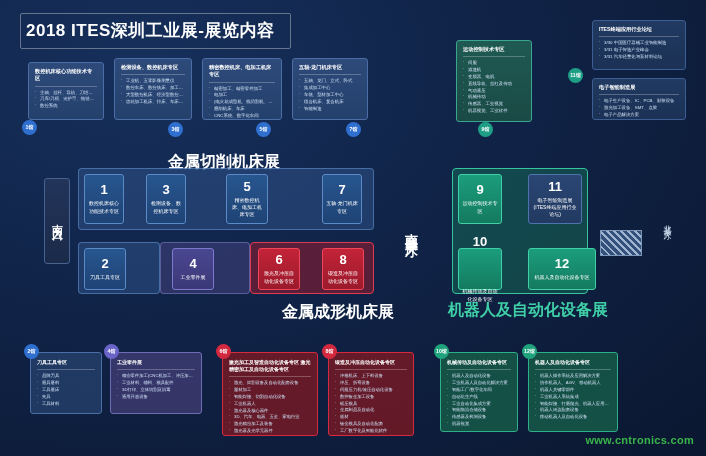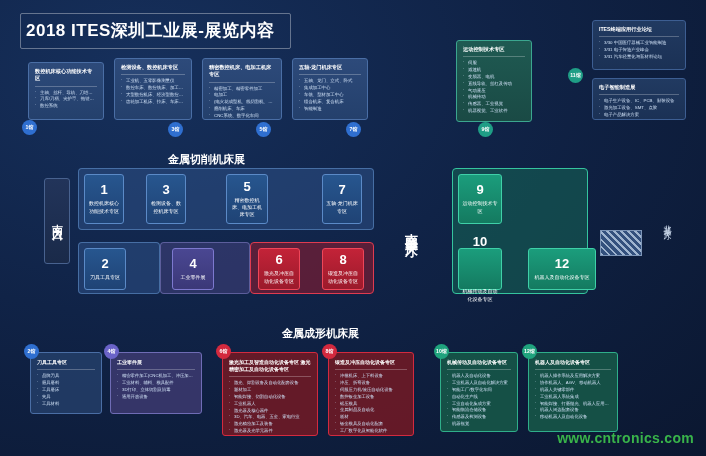--- a/index.html
+++ b/index.html
@@ -82,23 +82,23 @@
     text-align:center;color:#fff;padding:4px 3px;
   }
   .hall-num{font-size:13px;font-weight:bold;line-height:1;margin-bottom:4px;}
   .hall-lbl{font-size:5px;line-height:1.45;}
   .h-blue{background:linear-gradient(180deg,#27568f,#1f4375);border:1px solid #5b8ac7;}
   .h-purple{background:linear-gradient(180deg,#4a4792,#3b3878);border:1px solid #7d79cf;}
   .h-red{background:linear-gradient(180deg,#c32338,#9b1a2b);border:1px solid #ef4659;}
   .h-green{background:linear-gradient(180deg,#1b9d7c,#147a60);border:1px solid #3fd0a8;}
   .h-dark{background:linear-gradient(180deg,#2a4674,#223a61);border:1px solid #4d74ad;}
   .section-label{
-    position:absolute;font-size:11px;font-weight:bold;color:#fff;white-space:nowrap;
-  }
-  .sec-red{color:#ffffff;margin-top:24px;}
+    position:absolute;font-size:16px;font-weight:bold;color:#fff;white-space:nowrap;
+  }
+  .sec-red{color:#ffffff;}
   .band{
     position:absolute;border-radius:4px;box-sizing:border-box;
   }
   .band-blue{background:rgba(45,80,135,.55);border:1px solid rgba(110,160,220,.5);}
   .band-purple{background:rgba(72,68,130,.5);border:1px solid rgba(140,135,210,.5);}
   .band-red{background:rgba(150,28,45,.55);border:1px solid #e03b50;}
   .band-green{background:rgba(22,110,88,.5);border:1px solid #35c49e;}
   .entrance{
     position:absolute;box-sizing:border-box;
     background:linear-gradient(180deg,#22345a,#1a2a49);
@@ -120,21 +120,21 @@
     color:#c9d7ea;font-size:8px;
     writing-mode:vertical-rl;text-orientation:upright;letter-spacing:2px;
   }
   .hatch{
     position:absolute;
     background:repeating-linear-gradient(45deg,#9fb4cf 0 2px,#33507d 2px 5px);
     border:1px solid #7e96b8;
   }
   .watermark{
     position:absolute;right:12px;bottom:10px;
-    font-size:14px;font-weight:bold;color:#39b44a;
+    font-size:11px;font-weight:bold;color:#39b44a;
     letter-spacing:.3px;
   }
 </style>
 </head>
 <body>
 
 <div id="root">
 
   <div class="title">2018 ITES深圳工业展-展览内容</div>
 
@@ -211,20 +211,21 @@
     <ul>
       <li>电子生产设备、IC、PCB、贴装设备</li>
       <li>激光加工设备、SMT、点胶</li>
       <li>电子产品解决方案</li>
     </ul>
   </div>
   <div class="badge b-teal" style="left:568px;top:68px;">11馆</div>
 
   <div class="section-label" style="left:168px;top:152px;">金属切削机床展</div>
   <div class="section-label sec-red" style="left:282px;top:302px;">金属成形机床展</div>
+  <div class="section-label" style="left:448px;top:300px;color:#3fd0a8;">机器人及自动化设备展</div>
 
   <div class="band band-blue" style="left:78px;top:168px;width:296px;height:62px;"></div>
   <div class="band band-purple" style="left:160px;top:242px;width:90px;height:52px;"></div>
   <div class="band band-red" style="left:250px;top:242px;width:124px;height:52px;"></div>
   <div class="band band-green" style="left:452px;top:168px;width:136px;height:126px;"></div>
   <div class="band band-blue" style="left:78px;top:242px;width:82px;height:52px;"></div>
 
   <div class="hall-box h-blue" style="left:84px;top:174px;width:40px;height:50px;">
     <div class="hall-num">1</div>
     <div class="hall-lbl">数控机床核心功能技术专区</div>
@@ -255,20 +256,24 @@
     <div class="hall-lbl">激光及冲压自动化设备专区</div>
   </div>
   <div class="hall-box h-red" style="left:322px;top:248px;width:42px;height:42px;">
     <div class="hall-num">8</div>
     <div class="hall-lbl">锻造及冲压自动化设备专区</div>
   </div>
 
   <div class="hall-box h-green" style="left:458px;top:174px;width:44px;height:50px;">
     <div class="hall-num">9</div>
     <div class="hall-lbl">运动控制技术专区</div>
+  </div>
+  <div class="hall-box h-dark" style="left:528px;top:174px;width:54px;height:50px;">
+    <div class="hall-num">11</div>
+    <div class="hall-lbl">电子智能制造展(ITES终端应用行业论坛)</div>
   </div>
   <div class="hall-box h-green" style="left:458px;top:248px;width:44px;height:42px;gap:36px;">
     <div class="hall-num">10</div>
     <div class="hall-lbl">机械传动及自动化设备专区</div>
   </div>
   <div class="hall-box h-green" style="left:528px;top:248px;width:68px;height:42px;">
     <div class="hall-num">12</div>
     <div class="hall-lbl">机器人及自动化设备专区</div>
   </div>
 

